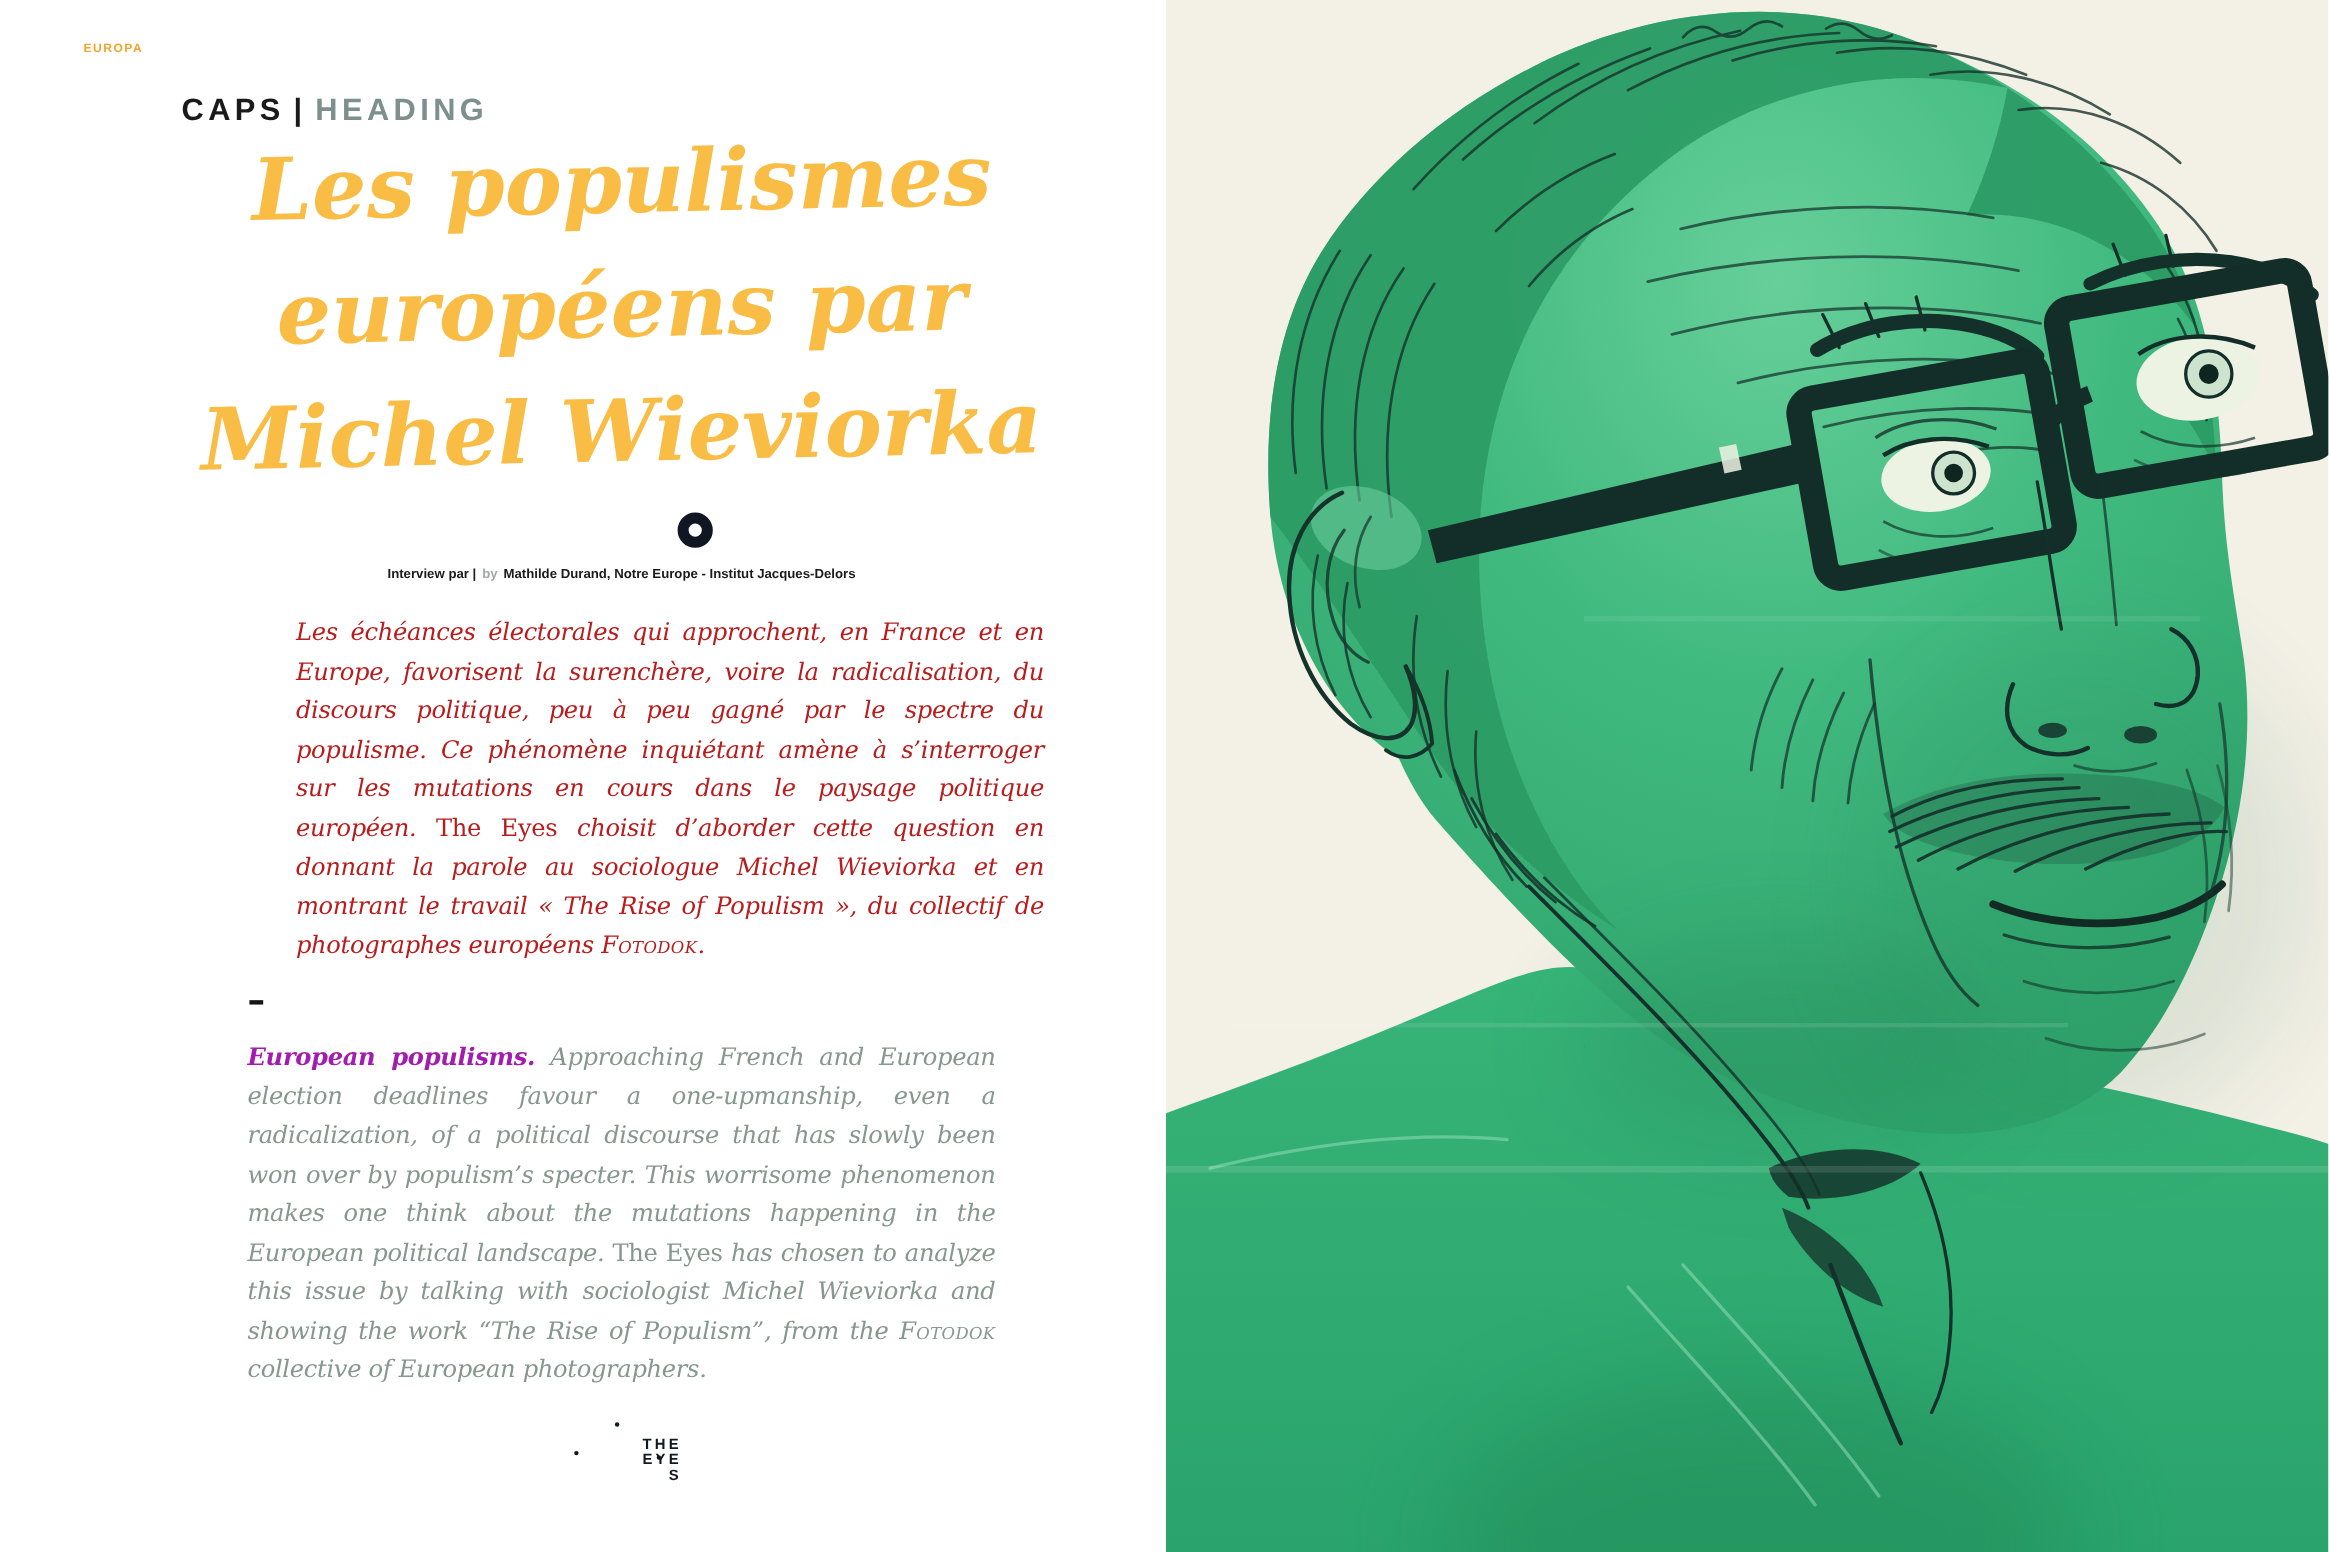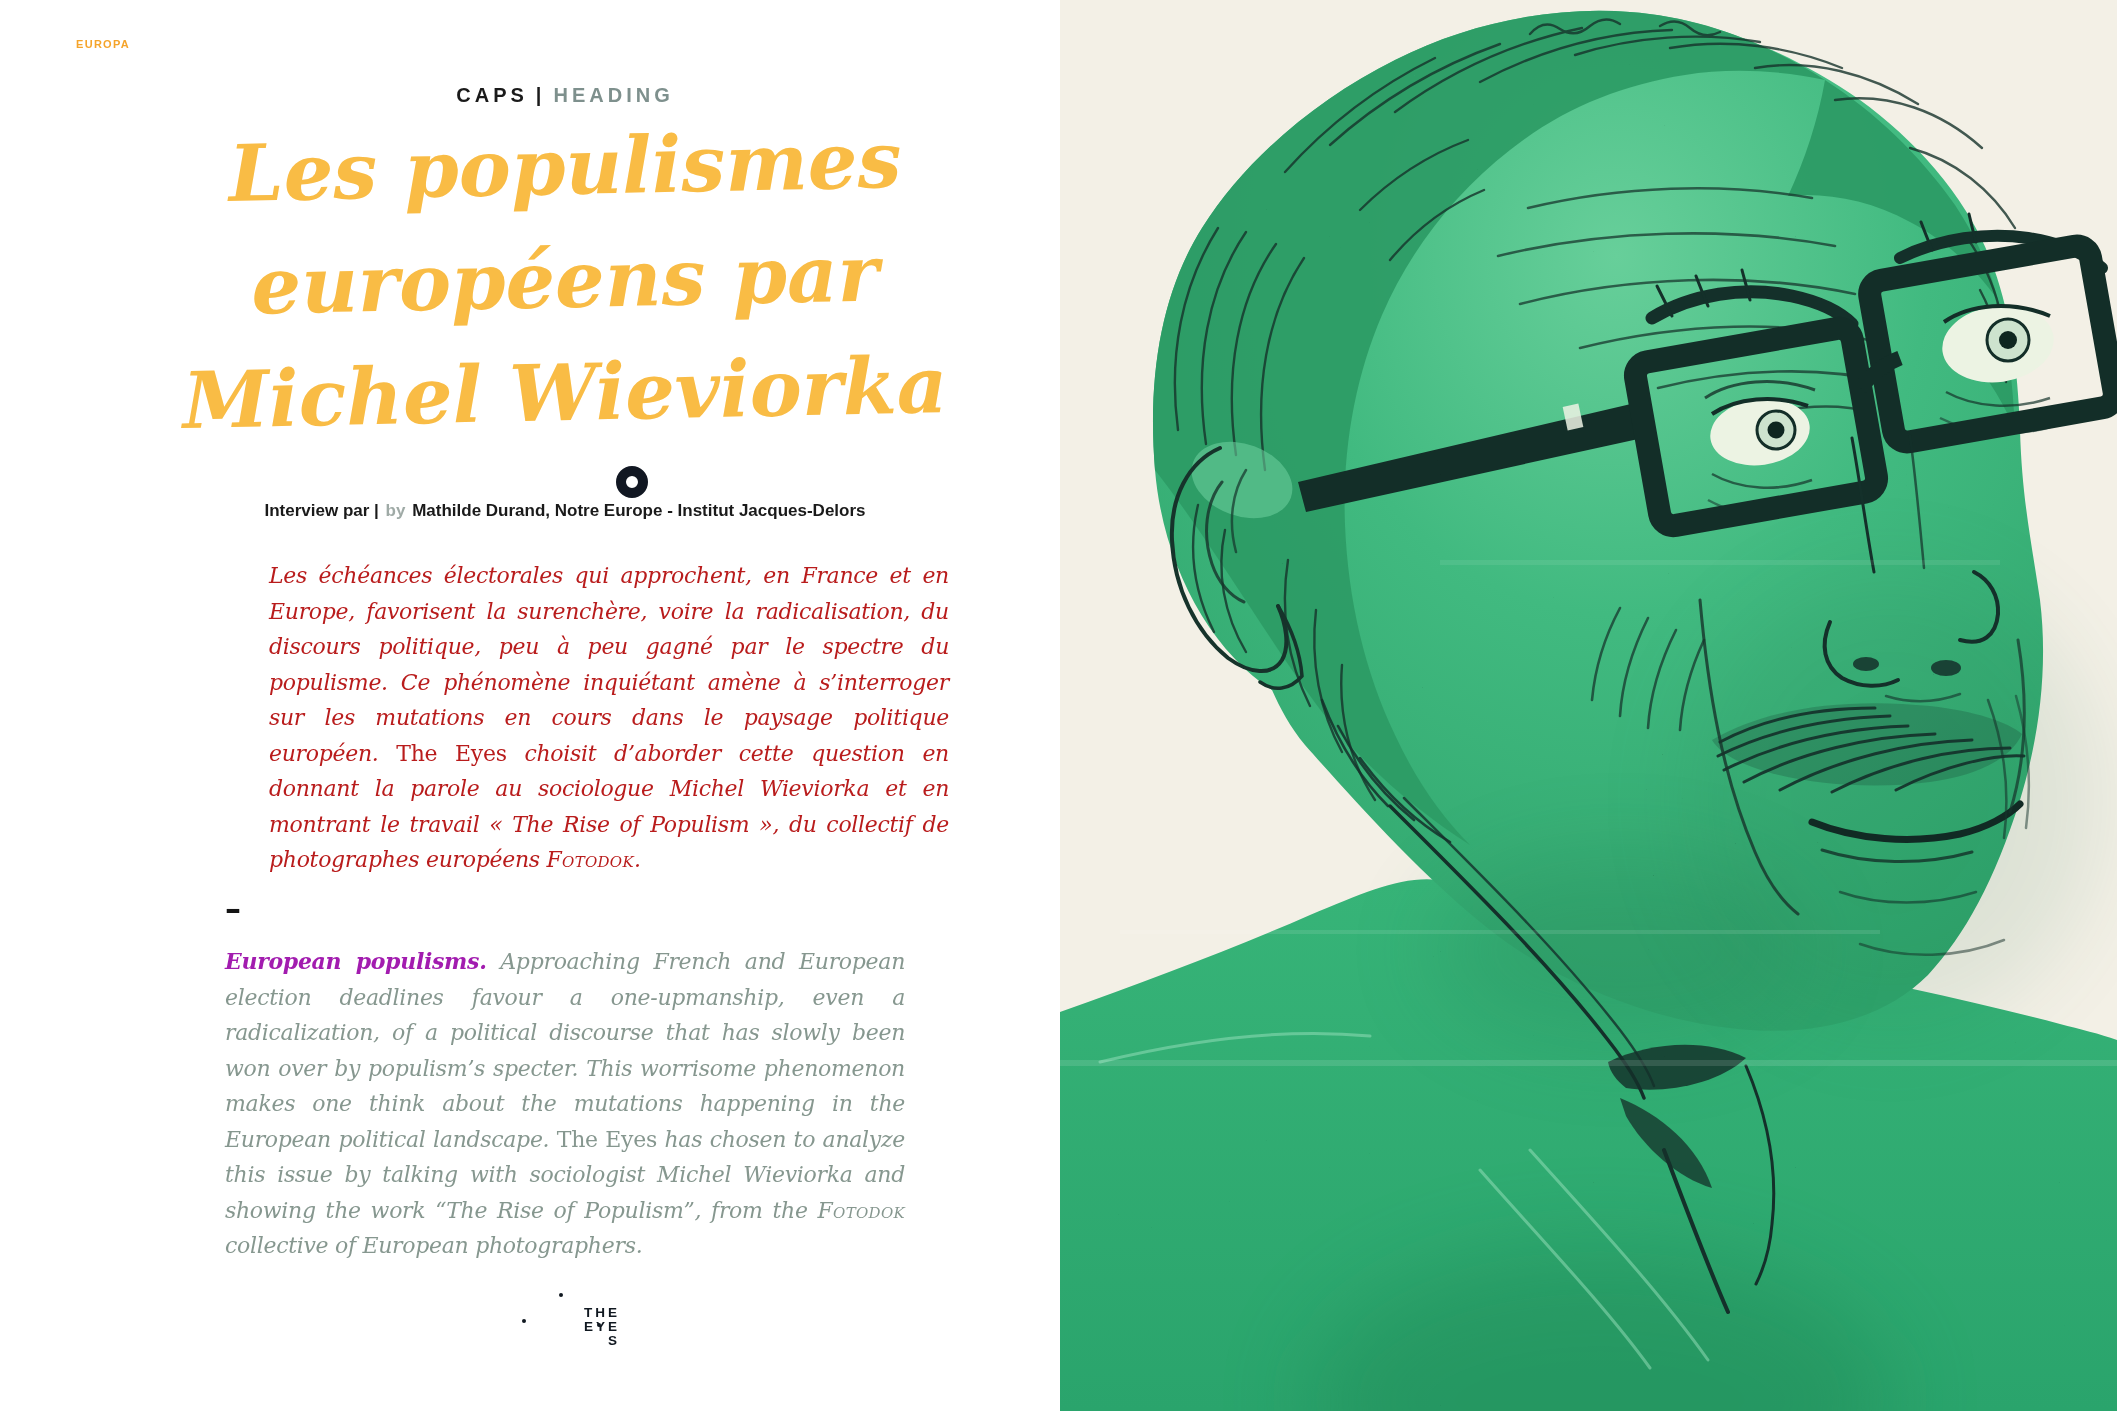--- a/index.html
+++ b/index.html
@@ -3,34 +3,34 @@
 <meta charset="utf-8">
 <style>
   html,body{margin:0;padding:0;background:#ffffff;}
   .sheet{position:relative;width:2117px;height:1411px;background:#ffffff;overflow:hidden;
          font-family:"Liberation Sans",sans-serif;}
   .left-page{position:absolute;left:0;top:0;width:1052px;height:1411px;background:#ffffff;}
 
   .kicker{position:absolute;left:76px;top:38px;font-size:11px;font-weight:bold;
           letter-spacing:1.3px;color:#F5A42B;}
 
-  .section-label{position:absolute;left:165px;top:84px;width:800px;text-align:center;
-                 font-size:20px;font-weight:bold;letter-spacing:4px;color:#1A1A1A;}
+  .section-label{position:absolute;left:165px;top:84px;width:800px;
+                 font-size:28px;font-weight:bold;letter-spacing:4px;color:#1A1A1A;}
   .section-label .sep{font-weight:bold;margin:0 8px;color:#1A1A1A;}
   .section-label .heading{color:#7E908D;}
 
   .title{position:absolute;left:70px;top:110px;width:990px;margin:0;text-align:center;
          font-family:"DejaVu Serif",serif;font-style:italic;font-weight:bold;
          color:#F9BC45;font-size:78px;line-height:113px;}
   .title-line{display:block;transform:rotate(-1.2deg);}
 
   .ring-dot{position:absolute;left:616px;top:466px;width:12px;height:12px;background:#fff;
             border:10px solid #111722;border-radius:50%;}
 
-  .credits{position:absolute;left:225px;top:501px;width:680px;font-size:17px;
+  .credits{position:absolute;left:225px;top:514px;width:680px;font-size:12px;
            font-weight:bold;color:#1A1A1A;}
   .credit-line-1{text-align:center;}
   .credit-line-2{text-align:right;padding-right:24px;margin-top:14px;}
   .credit-by{color:#9FAAA6;margin:0 2px;font-weight:bold;}
 
   .intro{position:absolute;left:225px;width:680px;margin:0;
          font-family:"DejaVu Serif",serif;font-style:italic;
          font-size:22px;line-height:35.5px;letter-spacing:-0.3px;text-align:justify;}
   .intro-fr{top:558px;color:#b91c1c;margin-left:44px;}
   .intro-en{top:944px;color:#86978F;}

